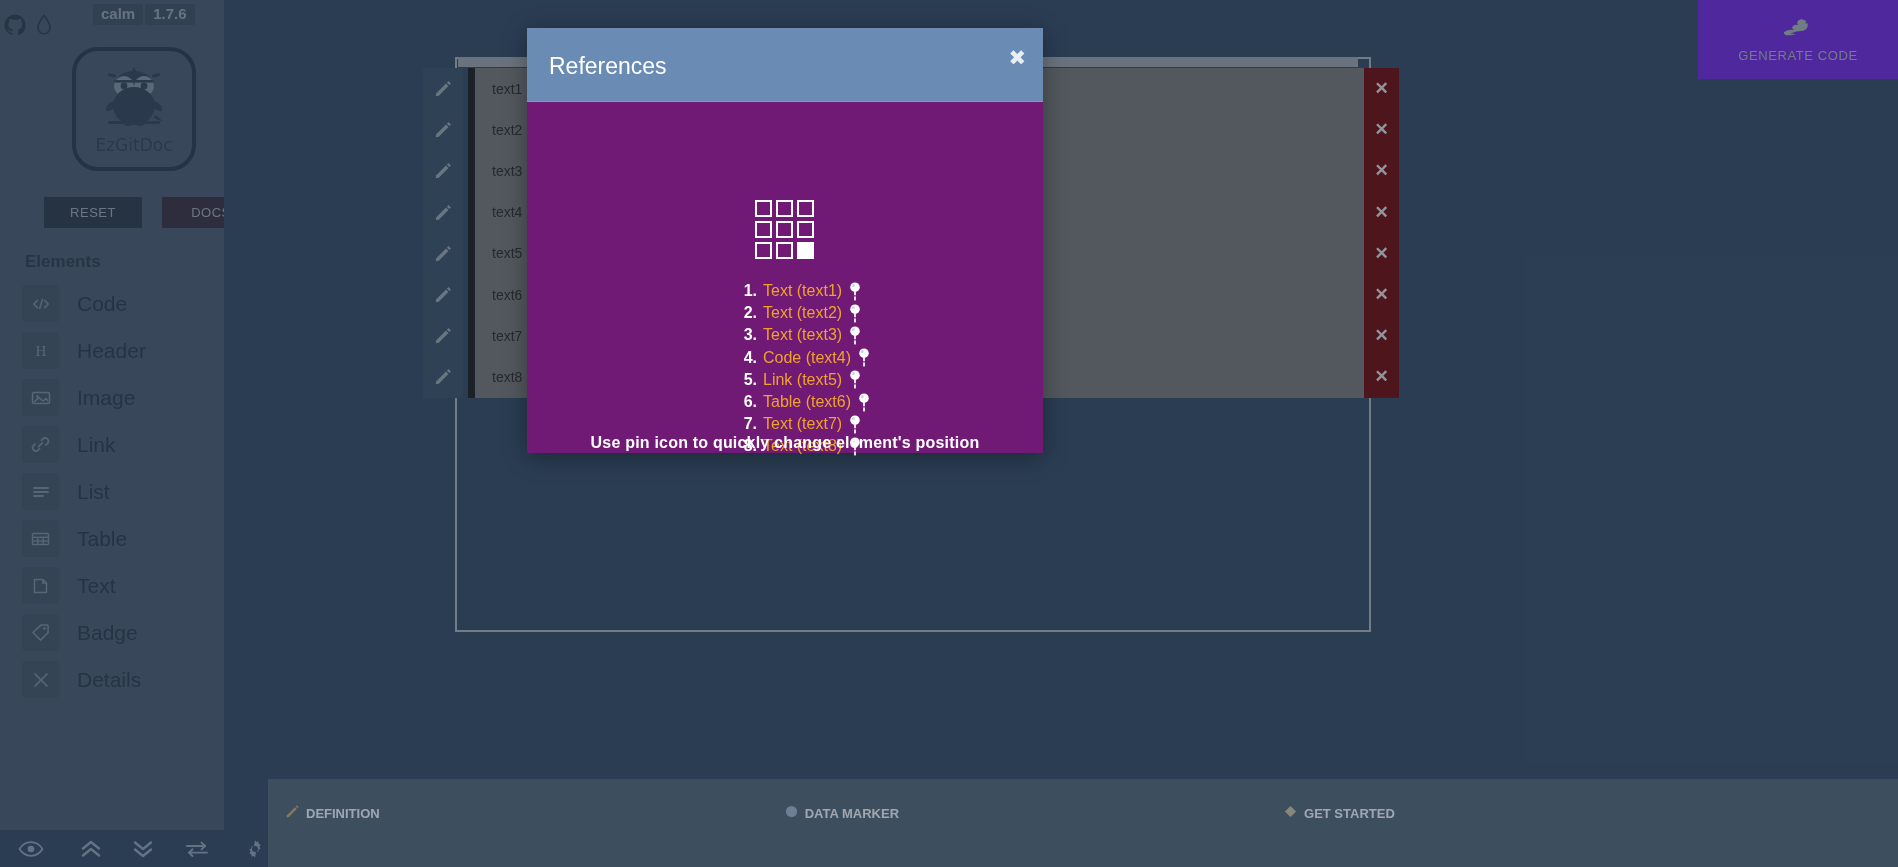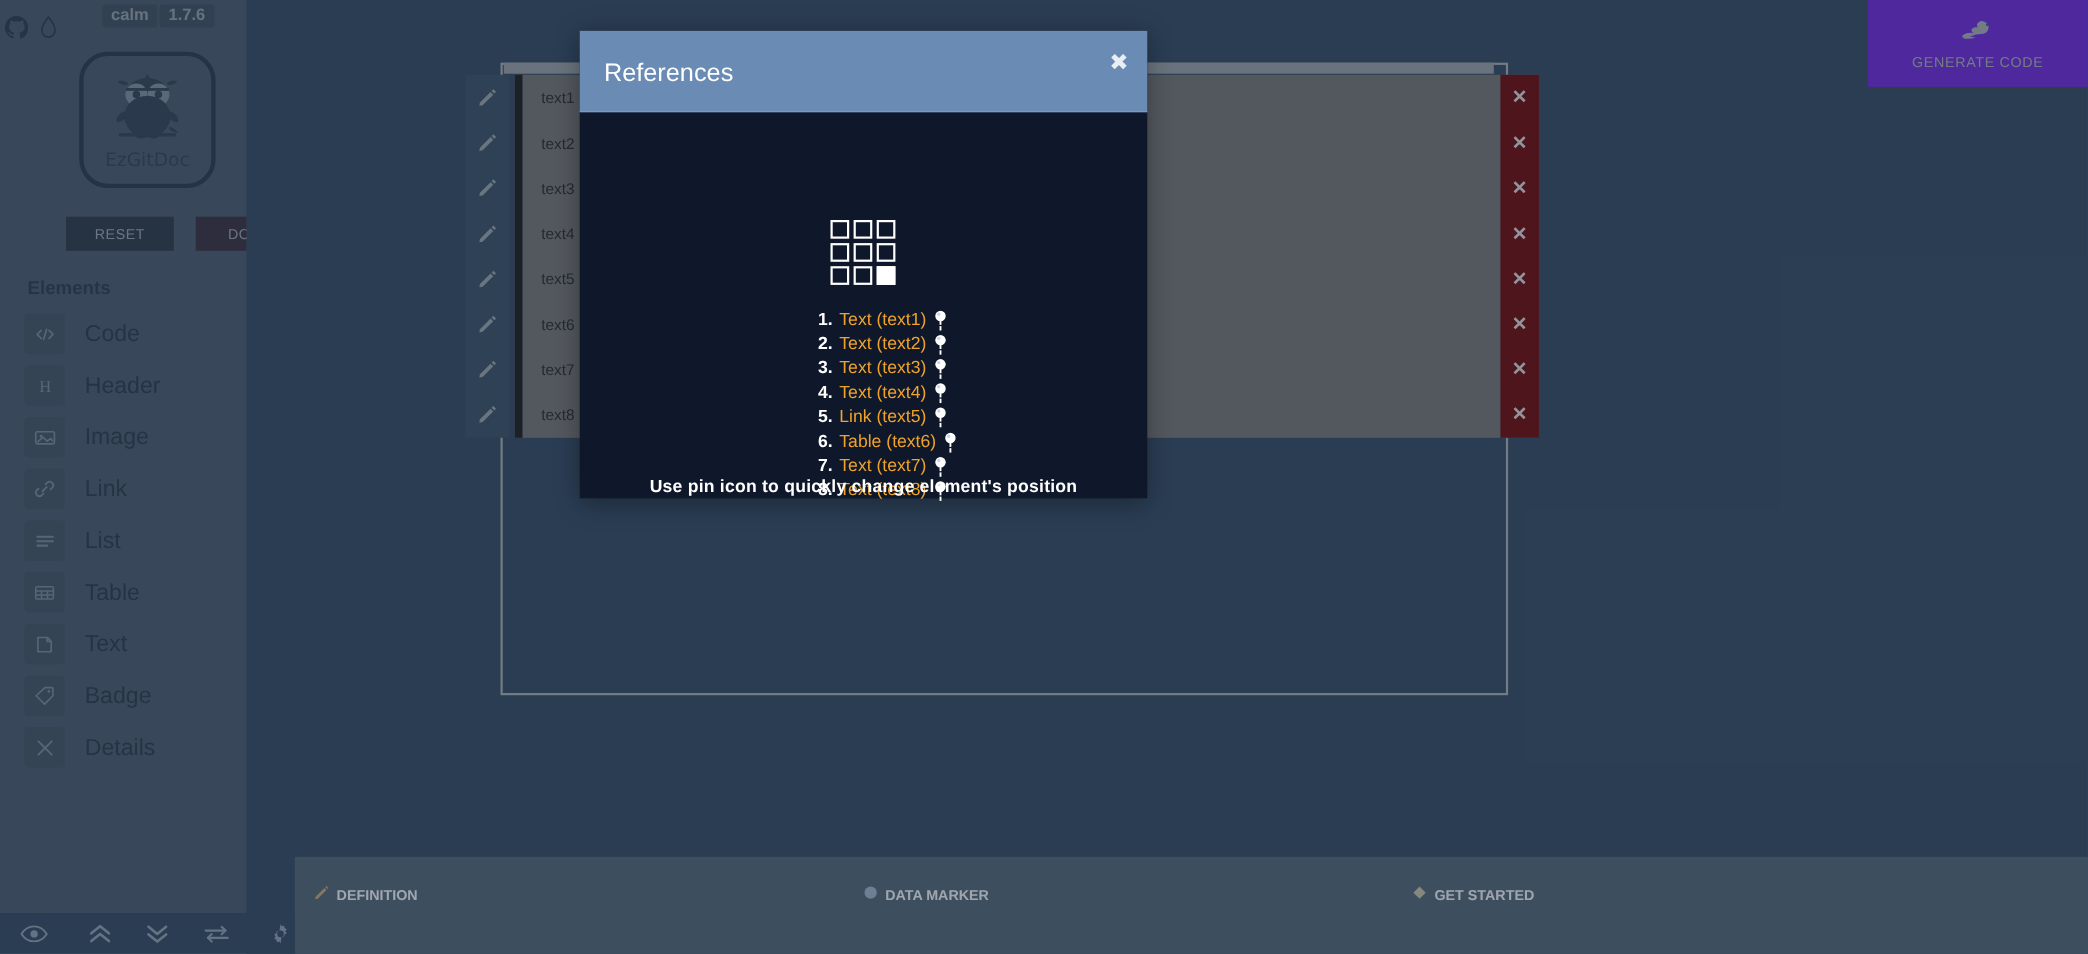--- a/index.html
+++ b/index.html
@@ -46,21 +46,21 @@
     display: flex; flex-direction: column;
     align-items: center; justify-content: center;
   }
   .logo-text {
     font-family: "DejaVu Sans", sans-serif;
     font-size: 17px; color: #37495e; margin-top: -4px;
     letter-spacing: 0px;
   }
 
   .side-buttons {
-    position: absolute; left: 60px; top: 197px;
+    position: absolute; left: 44px; top: 197px;
     display: flex; gap: 20px;
   }
   .btn-reset, .btn-docs {
     width: 98px; height: 31px;
     display: flex; align-items: center; justify-content: center;
     font-size: 13px; letter-spacing: .5px;
     color: #cdd3d8; cursor: pointer;
   }
   .btn-reset { background: #2e3a47; }
   .btn-docs  { background: #3f2b3a; }
@@ -197,21 +197,21 @@
 
   
   #overlay {
     position: absolute; left:0; top:0; width: 1898px; height: 867px;
     background: rgba(30,42,58,0.38);
     z-index: 50;
   }
   #modal {
     position: absolute; left: 527px; top: 28px;
     width: 516px; height: 425px;
-    background: #0f172a;
+    background: #701a75;
     box-shadow: 0 4px 22px rgba(0,0,0,0.35);
     z-index: 60;
   }
   #modal-header {
     position: relative;
     height: 74px;
     background: #6a8cb4;
     border-bottom: 1px solid #7d9cc0;
   }
   #modal-title {
@@ -637,21 +637,21 @@
             <svg width="12" height="19" viewBox="0 0 12 20">
               <circle cx="6" cy="5.5" r="5" fill="#ffffff"></circle>
               <circle cx="4.3" cy="3.8" r="1.6" fill="#c9d6e4"></circle>
               <rect x="5.1" y="10" width="1.8" height="4" fill="#ffffff"></rect>
               <rect x="5.1" y="15.2" width="1.8" height="4.2" fill="#ffffff"></rect>
             </svg>
           </span>
         </div>
         <div class="ref-row">
           <span class="ref-num">4.</span>
-          <span class="ref-label">Text (text4)</span>
+          <span class="ref-label">Code (text4)</span>
           <span class="ref-pin">
             <svg width="12" height="19" viewBox="0 0 12 20">
               <circle cx="6" cy="5.5" r="5" fill="#ffffff"></circle>
               <circle cx="4.3" cy="3.8" r="1.6" fill="#c9d6e4"></circle>
               <rect x="5.1" y="10" width="1.8" height="4" fill="#ffffff"></rect>
               <rect x="5.1" y="15.2" width="1.8" height="4.2" fill="#ffffff"></rect>
             </svg>
           </span>
         </div>
         <div class="ref-row">

